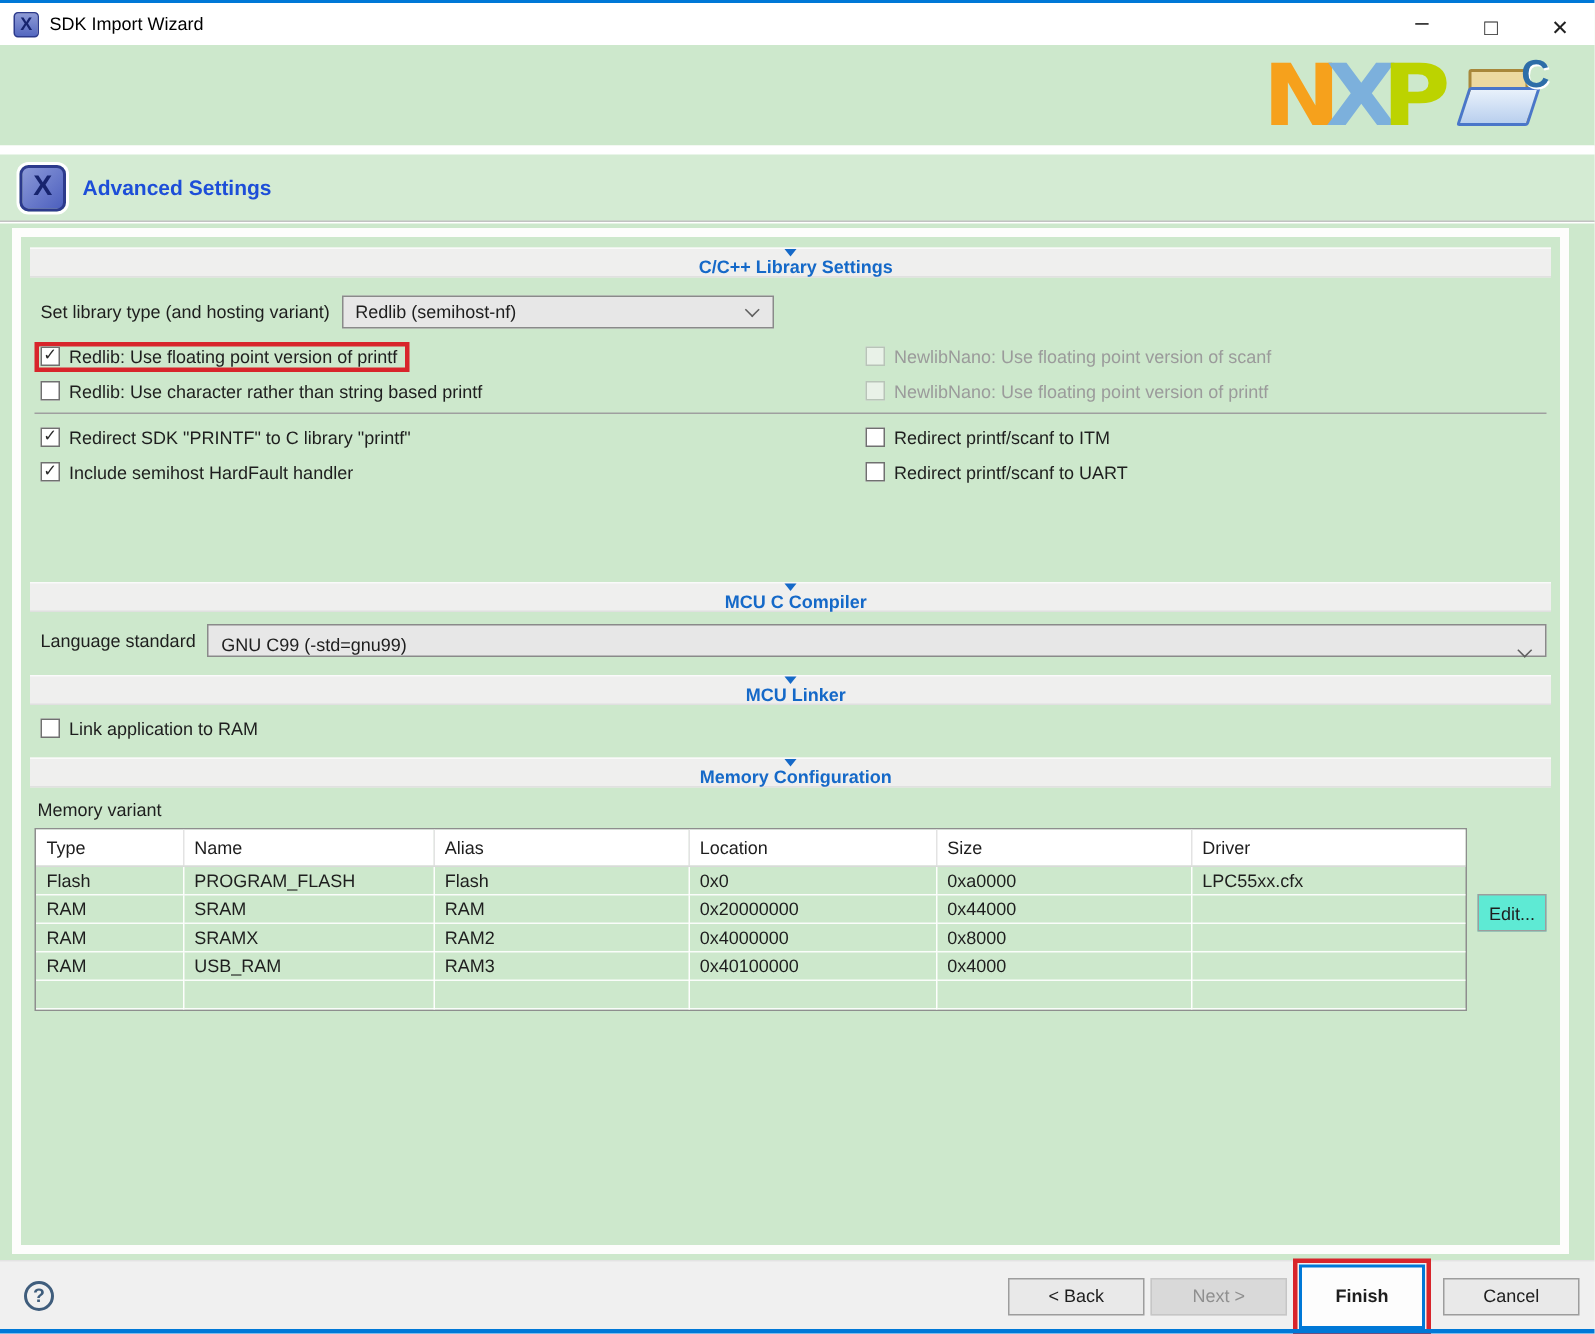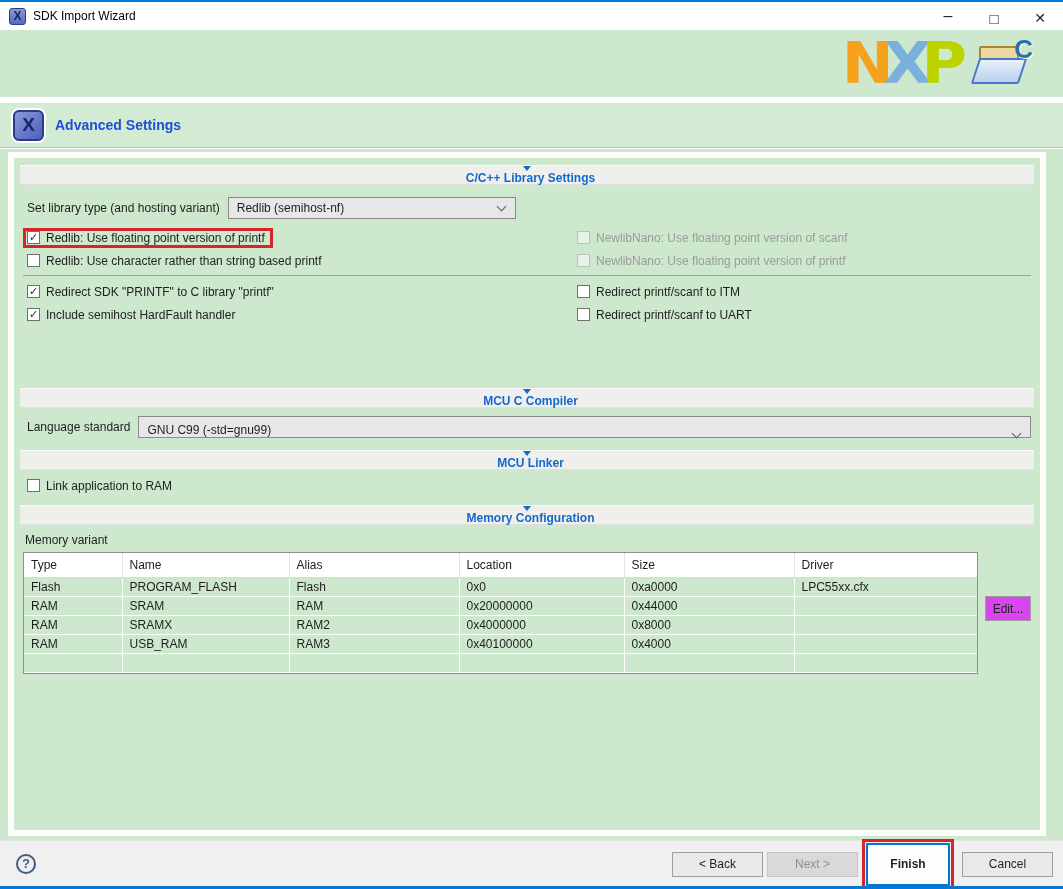--- a/index.html
+++ b/index.html
@@ -78,21 +78,21 @@
 
   table.mem { border-collapse:collapse; width:953px; background:transparent; table-layout:fixed; }
   .mem-wrap { border:1px solid #8e8e8e; background:transparent; }
   table.mem th { background:#fff; font-weight:normal; text-align:left; height:24px; padding-left:7px;
     border-right:1px solid #e3e3e3; border-bottom:1px solid #d9d9d9; font-size:12px; }
   table.mem th:last-child { border-right:none; }
   table.mem td { height:19px; padding-left:7px; border-right:1px solid rgba(255,255,255,.95);
     border-bottom:1px solid rgba(255,255,255,.9); font-size:12px; white-space:nowrap; overflow:hidden; }
   table.mem td:last-child { border-right:none; }
   .col-type{width:98px}.col-name{width:167px}.col-alias{width:170px}.col-loc{width:165px}.col-size{width:170px}.col-drv{width:183px}
-  .edit-btn { margin:44px 0 0 7px; width:46px; height:25px; background:#d946ef; border:1px solid #9d9d9d;
+  .edit-btn { margin:44px 0 0 7px; width:46px; height:25px; background:#5eead4; border:1px solid #9d9d9d;
     font-size:12px; font-family:inherit; color:#1e1e1e; }
 
   .footer { position:absolute; top:840px; left:0; width:1063px; height:46px; background:#f0f0f0;
     border-top:1px solid #e3e3e3; display:flex; align-items:center; }
   .help { width:20px; height:20px; border-radius:50%; border:2px solid #3f5d7c; color:#3f5d7c;
     font-size:13px; font-weight:bold; display:flex; align-items:center; justify-content:center; margin-left:16px; }
   .footer-btns { position:absolute; right:10px; top:0; height:46px; display:flex; align-items:center; }
   .btn { min-width:91px; height:25px; background:#e9e9e9; border:1px solid #9d9d9d; font-size:12px;
     font-family:inherit; color:#1e1e1e; margin-left:4px; }
   .btn:disabled { background:#d9d9d9; border-color:#c6c6c6; color:#8f8f8f; }

